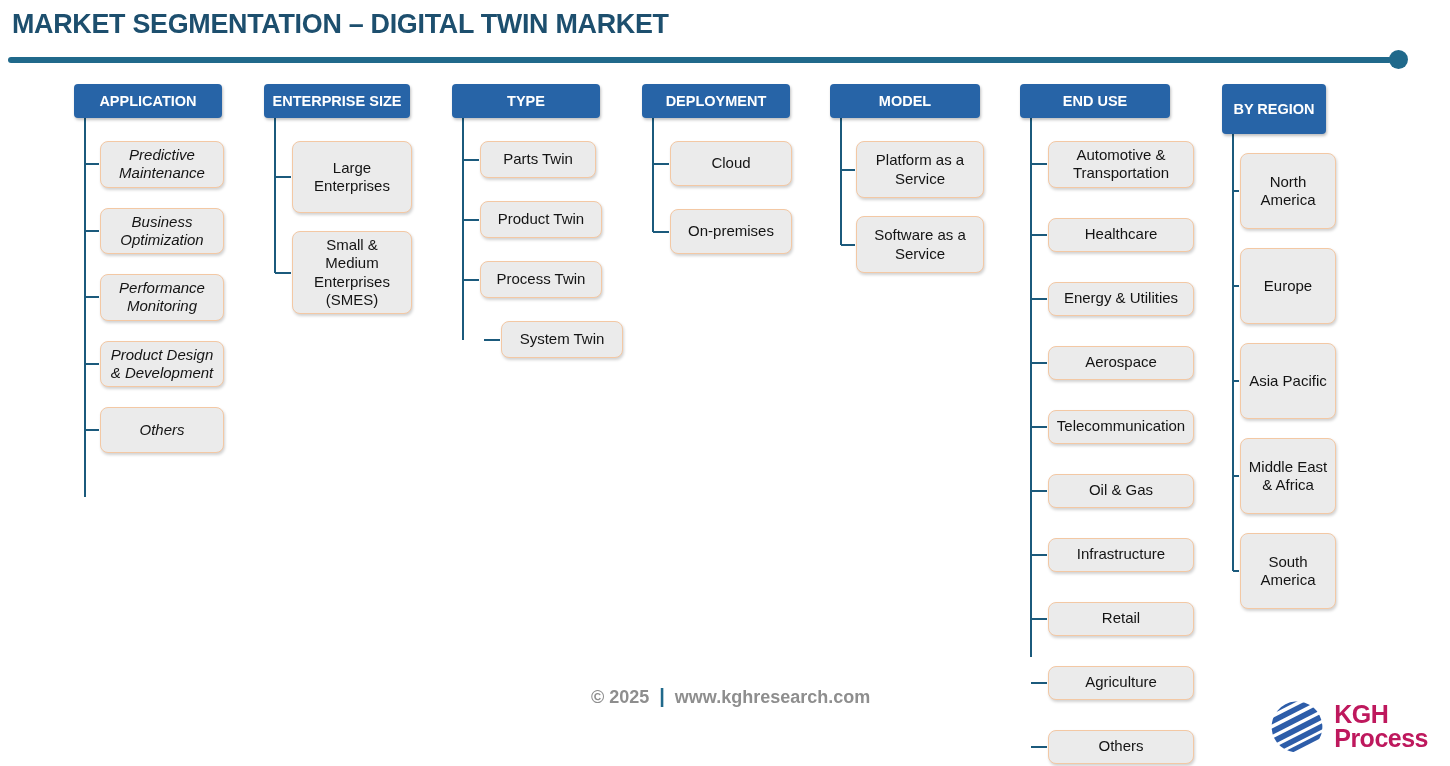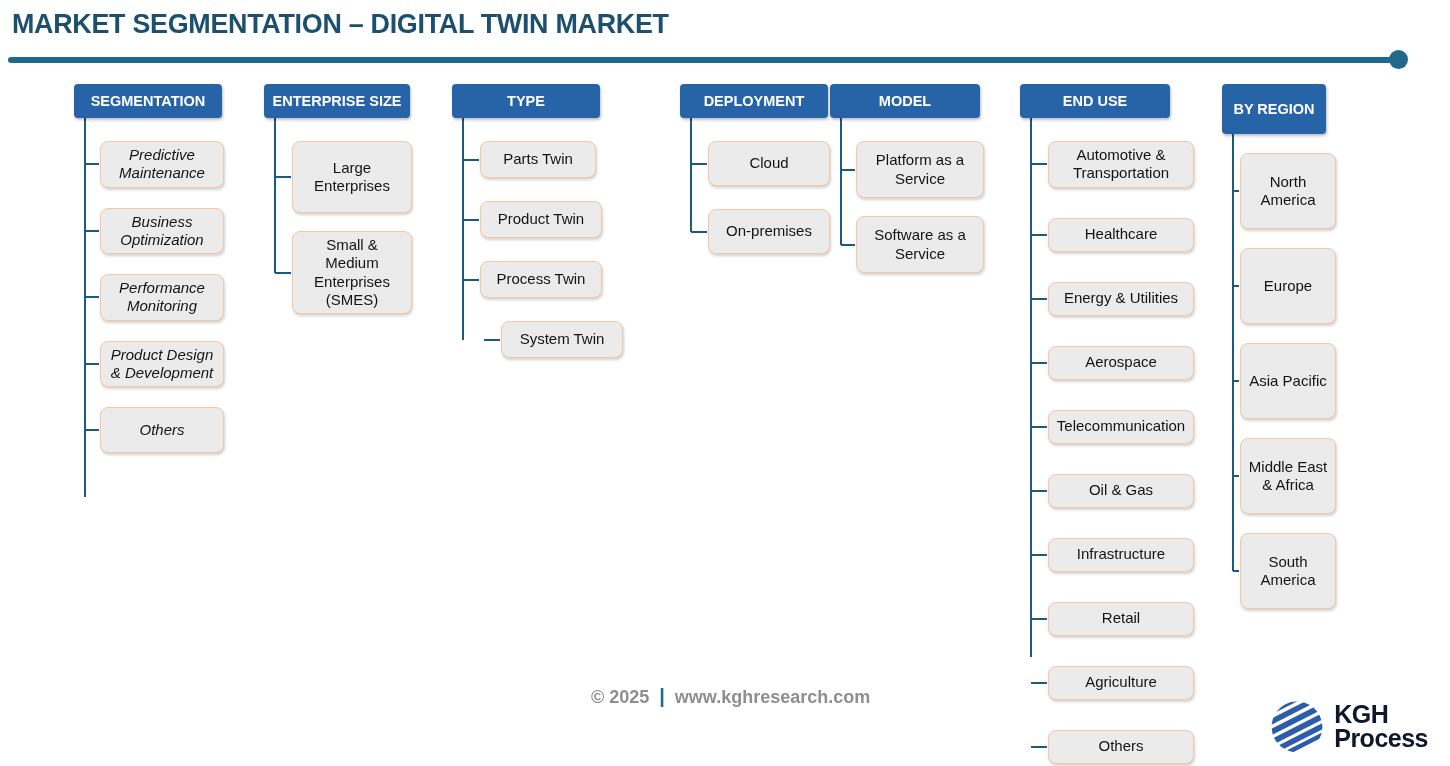--- a/index.html
+++ b/index.html
@@ -27,34 +27,34 @@
                 background:#1B5A7C;width:var(--tickw);left:calc(-1 * var(--tickw) - 2px);}
 
   
   #footer{position:absolute;left:50%;top:686px;transform:translateX(-48%);
           font-size:18px;color:#8E8E8E;font-weight:700;white-space:nowrap;display:flex;gap:10px;align-items:center;justify-content:flex-end;}
   #footer .sep{color:#20698B;font-weight:700;font-size:20px;position:relative;top:-1px;}
 
   
   #logo{position:absolute;right:22px;top:696px;display:flex;align-items:center;gap:8px;}
   #logo .globe{width:58px;height:60px;}
-  #logo .logo-text{color:#0f172a;font-weight:700;font-size:25px;line-height:0.98;letter-spacing:-0.5px;}
+  #logo .logo-text{color:#be185d;font-weight:700;font-size:25px;line-height:0.98;letter-spacing:-0.5px;}
 </style>
 </head>
 <body>
 
 <div id="page">
 
   <div id="title">MARKET SEGMENTATION – DIGITAL TWIN MARKET</div>
   <div id="rule"></div>
   <div id="rule-dot"></div>
 
   <div id="columns">
       <div class="column" style="left: 74px; --tickw: 14px;">
-        <div class="col-header" style="width: 148px; height: 34px;">SEGMENTATION</div>
+        <div class="col-header" style="width: 148px; height: 34px;">APPLICATION</div>
         <div class="vline" style="left: 10px; top: 34px; height: 379px;"></div>
         <div class="items" style="margin-left: 26px; margin-top: 23px; gap: 20px; font-style: italic;">
           <div class="item" style="width: 124px; min-height: 46px;">Predictive Maintenance</div>
           <div class="item" style="width: 124px; min-height: 46px;">Business Optimization</div>
           <div class="item" style="width: 124px; min-height: 46px;">Performance Monitoring</div>
           <div class="item" style="width: 124px; min-height: 46px;">Product Design &amp; Development</div>
           <div class="item" style="width: 124px; min-height: 46px;">Others</div>
         </div>
       </div>
       <div class="column" style="left: 264px; --tickw: 16px;">
@@ -68,21 +68,21 @@
       <div class="column" style="left: 452px; --tickw: 16px;">
         <div class="col-header" style="width: 148px; height: 34px;">TYPE</div>
         <div class="vline" style="left: 10px; top: 34px; height: 221.5px;"></div>
         <div class="items" style="margin-left: 28px; margin-top: 23px; gap: 23px;">
           <div class="item" style="width: 116px; min-height: 37px;">Parts Twin</div>
           <div class="item" style="width: 122px; min-height: 37px;">Product Twin</div>
           <div class="item" style="width: 122px; min-height: 37px;">Process Twin</div>
           <div class="item" style="width: 122px; min-height: 37px; margin-left: 21px;">System Twin</div>
         </div>
       </div>
-      <div class="column" style="left: 680px; --tickw: 16px;">
+      <div class="column" style="left: 642px; --tickw: 16px;">
         <div class="col-header" style="width: 148px; height: 34px;">DEPLOYMENT</div>
         <div class="vline" style="left: 10px; top: 34px; height: 113.5px;"></div>
         <div class="items" style="margin-left: 28px; margin-top: 23px; gap: 23px;">
           <div class="item" style="width: 122px; min-height: 45px;">Cloud</div>
           <div class="item" style="width: 122px; min-height: 45px;">On-premises</div>
         </div>
       </div>
       <div class="column" style="left: 830px; --tickw: 14px;">
         <div class="col-header" style="width: 150px; height: 34px;">MODEL</div>
         <div class="vline" style="left: 10px; top: 34px; height: 126.5px;"></div>

